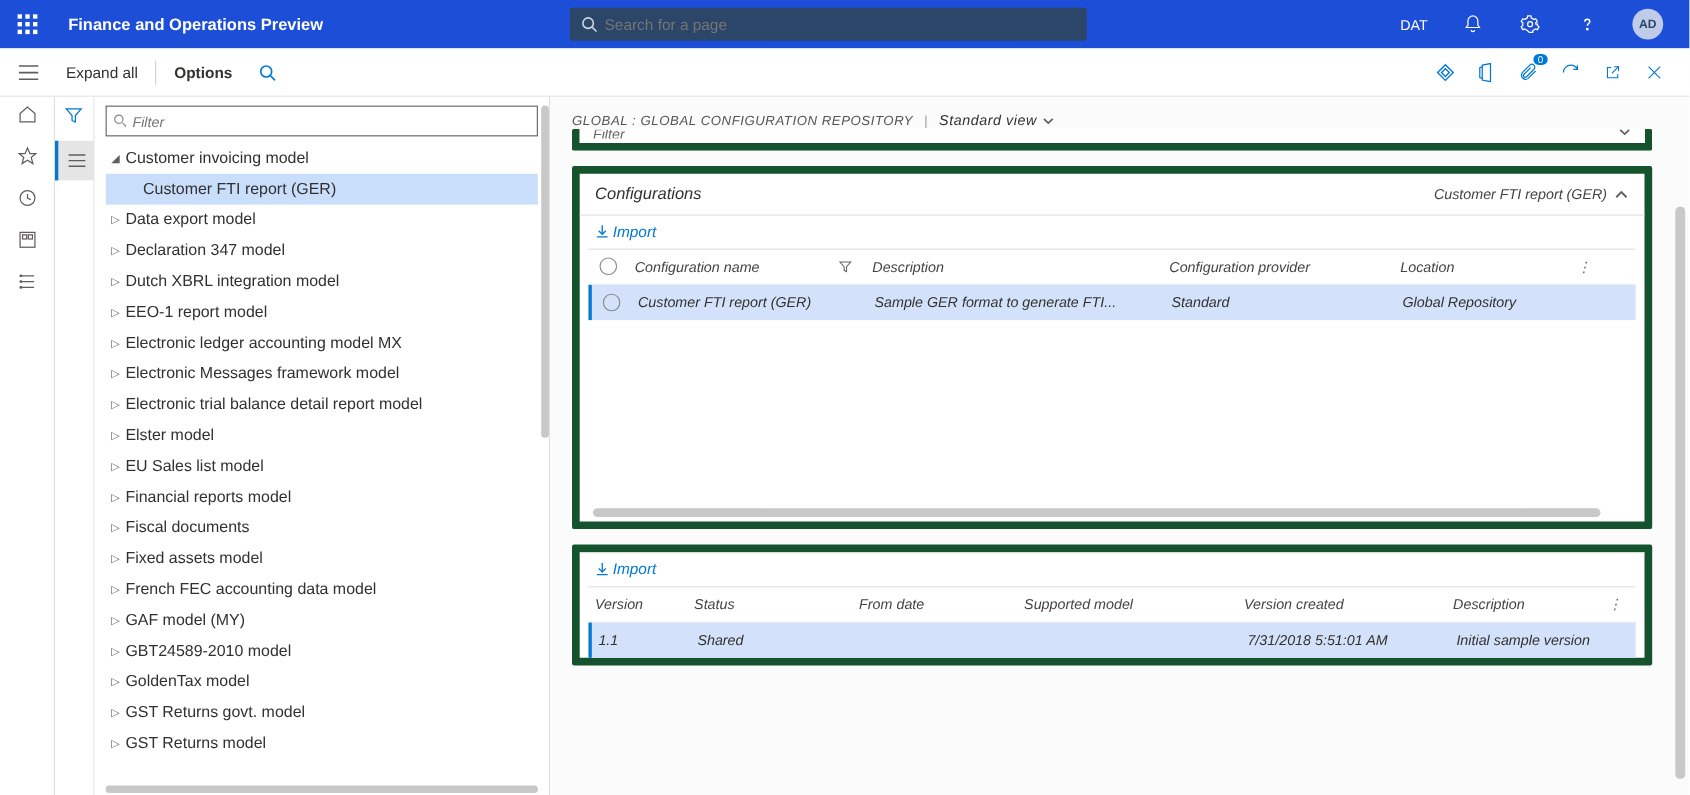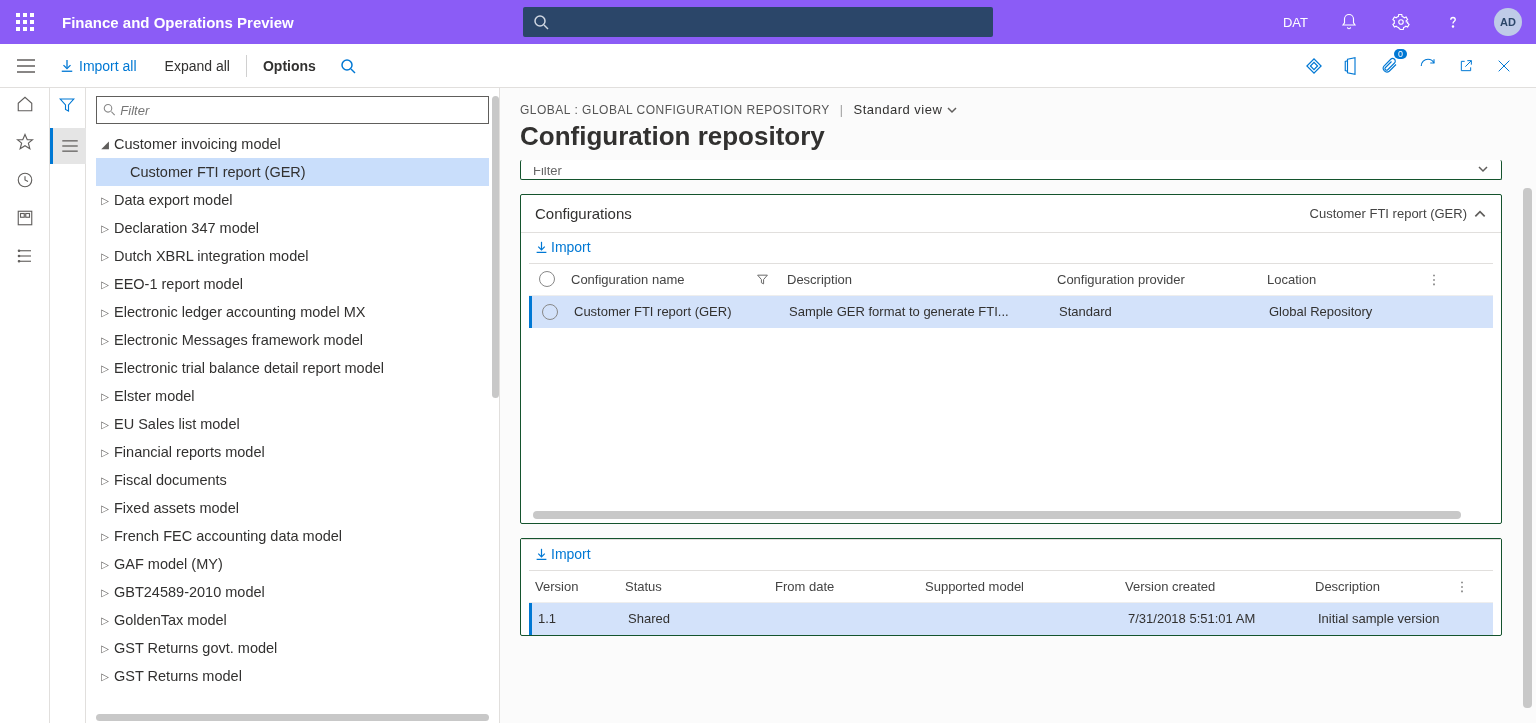--- a/index.html
+++ b/index.html
@@ -1,27 +1,27 @@
 <!DOCTYPE html>
 <html><head>
 <meta charset="utf-8">
 <style>
 * { box-sizing: border-box; margin: 0; padding: 0; }
 body { font-family: "Segoe UI", Arial, sans-serif; font-size: 13px; color: #323130; overflow: hidden; width: 1536px; height: 723px; }
 
 
-.topbar { background: #8b5cf6; height: 44px; display: flex; align-items: center; color: #fff; }
+.topbar { background: #1d4ed8; height: 44px; display: flex; align-items: center; color: #fff; }
 .waffle { width: 50px; height: 44px; display: flex; align-items: center; justify-content: center; cursor: pointer; }
 .waffle-grid { display: grid; grid-template-columns: repeat(3,4px); grid-gap: 3px; }
 .waffle-grid div { width:4px; height:4px; background:#fff; }
 .app-title { font-size: 15px; font-weight: 600; padding-left: 12px; }
 .topbar-search { margin-left: auto; margin-right: auto; position: relative; left: -30px; }
 .topbar-search-box { background: #2b4669; width: 470px; height: 30px; border-radius: 2px; display: flex; align-items: center; padding: 0 10px; color: #d0d7e2; }
 .topbar-search-box input { background: transparent; border: none; outline: none; color: #d0d7e2; font-size: 14px; width: 100%; margin-left: 6px; }
-.topbar-right { display: flex; align-items: center; gap: 30px; padding-right: 14px; }
+.topbar-right { display: flex; align-items: center; gap: 30px; padding-right: 24px; }
 .topbar-icon { width: 22px; height: 22px; display: flex; align-items: center; justify-content: center; color: #fff; cursor: pointer; }
 .avatar { width: 28px; height: 28px; border-radius: 50%; background: #bfcbe8; color: #2b4669; font-size: 11px; font-weight: 600; display:flex; align-items:center; justify-content:center; }
 
 
 .toolbar { height: 44px; border-bottom: 1px solid #e1dfdd; display: flex; align-items: center; padding: 0 6px; background:#fff; }
 .hamburger { width: 40px; display:flex; align-items:center; justify-content:center; cursor:pointer; color:#605e5c; }
 .toolbar-btn { padding: 0 14px; height: 44px; display:flex; align-items:center; font-size:14px; color:#323130; cursor:pointer; }
 .toolbar-btn.import-all { color:#0078d4; }
 .toolbar-btn.import-all svg { margin-right: 5px; }
 .toolbar-sep { width:1px; height:22px; background:#d0d0d0; margin: 0 2px; }
@@ -44,28 +44,28 @@
 .tree-node { display:flex; align-items:center; height:28px; font-size:14.5px; padding-left: 0; cursor:pointer; }
 .tree-node.level0 { padding-left: 0; font-weight:400; }
 .tree-node.level1 { padding-left: 20px; }
 .tree-node.level1.selected { background:#c9defb; }
 .tree-node .twisty { width:18px; color:#605e5c; font-size:10px; text-align:center; }
 .tree-node .label { white-space:nowrap; overflow:hidden; text-overflow:ellipsis; }
 .treepane::-webkit-scrollbar, .tree::-webkit-scrollbar { width:8px; }
 .vscrollbar { position:absolute; right:0; top:8px; width:7px; height:302px; background:#c8c8c8; border-radius:4px; }
 .hscrollbar { position:absolute; bottom:2px; left:10px; right:10px; height:7px; background:#c8c8c8; border-radius:4px; }
 
-.content { flex:1; background:#fbfbfb; padding: 14px 2px 0 20px; overflow:hidden; display:flex; flex-direction:column; }
+.content { flex:1; background:#fbfbfb; padding: 14px 2px 0 20px; overflow:hidden; display:flex; flex-direction:column;font-style:italic; }
 .breadcrumb { font-size:12px; color:#555; letter-spacing: 0.5px; display:flex; align-items:center; gap:10px; }
 .breadcrumb .sep { color:#999; }
 .stdview { color:#323130; font-size:13px; display:flex; align-items:center; gap:4px; cursor:pointer; }
 .page-title { font-size:26px; font-weight:600; margin-top:4px; margin-bottom:8px; }
 
 .panel-outer { margin-right: 32px; }
-.panel { background:#fff; border:1px solid #14532d; border-radius:2px; margin-bottom:14px; }
+.panel { background:#fff; border:7px solid #14532d; border-radius:2px; margin-bottom:14px; }
 .panel.filter-cut { height:20px; border-top:none; display:flex; align-items:flex-end; justify-content:space-between; padding:0 12px 4px 12px; color:#666; }
 .panel.filter-cut .flabel { font-size:13px; line-height:8px; overflow:hidden; height:8px;}
 .panel-header { display:flex; align-items:center; justify-content:space-between; padding: 10px 14px; font-size:15px; }
 .panel-header .htitle { font-weight:400; font-size:15px; }
 .panel-header .hright { font-size:13px; color:#444; display:flex; align-items:center; gap:6px; }
 .panel-header .chev { color:#605e5c; cursor:pointer; }
 .panel-toolbar { border-top:1px solid #e1dfdd; padding:6px 14px; }
 .import-link { color:#0078d4; font-size:14px; display:inline-flex; align-items:center; gap:3px; cursor:pointer; }
 
 .grid { border-top:1px solid #e1dfdd; margin: 0 8px 8px 8px; position:relative; }
@@ -114,20 +114,21 @@
         <div></div>
     </div>
   </div>
   <div class="app-title">Finance and Operations Preview</div>
   <div class="topbar-search">
     <div class="topbar-search-box">
       <svg width="16" height="16" viewBox="0 0 16 16" fill="none" stroke="#d0d7e2" stroke-width="1.5">
           <circle cx="7" cy="7" r="5"></circle>
           <line x1="11" y1="11" x2="15" y2="15"></line>
         </svg>
+      <input placeholder="Search for a page" style="">
     </div>
   </div>
   <div class="topbar-right">
     <span style="font-size:13px;">DAT</span>
     <span class="topbar-icon">
       <svg width="18" height="18" viewBox="0 0 24 24" fill="none" stroke="#fff" stroke-width="1.5">
           <path d="M6 8a6 6 0 0112 0v5l2 3H4l2-3V8z"></path>
           <path d="M10 19a2 2 0 004 0"></path>
         </svg>
     </span>
@@ -147,28 +148,20 @@
   </div>
 </div>
 
 <div class="toolbar">
   <div class="hamburger">
     <svg width="18" height="14" viewBox="0 0 18 14" stroke="#605e5c" stroke-width="1.5">
         <line x1="0" y1="1" x2="18" y2="1"></line>
         <line x1="0" y1="7" x2="18" y2="7"></line>
         <line x1="0" y1="13" x2="18" y2="13"></line>
       </svg>
-  </div>
-  <div class="toolbar-btn import-all">
-    <svg width="14" height="14" viewBox="0 0 16 16" fill="none" stroke="#0078d4" stroke-width="1.5">
-        <line x1="8" y1="1" x2="8" y2="10"></line>
-        <polyline points="4,7 8,11 12,7"></polyline>
-        <line x1="2" y1="14" x2="14" y2="14"></line>
-      </svg>
-    <span>Import all</span>
   </div>
   <div class="toolbar-btn">Expand all</div>
   <div class="toolbar-sep"></div>
   <div class="toolbar-btn" style="font-weight:600">Options</div>
   <div class="toolbar-btn" style="padding:0 10px">
     <svg width="16" height="16" viewBox="0 0 16 16" fill="none" stroke="#0078d4" stroke-width="1.5">
         <circle cx="7" cy="7" r="5"></circle>
         <line x1="11" y1="11" x2="15" y2="15"></line>
       </svg>
   </div>
@@ -365,21 +358,20 @@
     <div class="breadcrumb">
       <span>GLOBAL : GLOBAL CONFIGURATION REPOSITORY</span>
       <span class="sep">|</span>
       <span class="stdview">
         <span>Standard view</span>
         <svg width="12" height="12" viewBox="0 0 12 12" fill="none" stroke="#605e5c" stroke-width="1.5">
             <polyline points="2 4 6 8 10 4"></polyline>
           </svg>
       </span>
     </div>
-    <div class="page-title">Configuration repository</div>
 
     <div class="panel-outer">
 
       <div class="panel filter-cut">
         <span class="flabel">Filter</span>
         <svg width="12" height="12" viewBox="0 0 12 12" fill="none" stroke="#605e5c" stroke-width="1.5">
             <polyline points="2 4 6 8 10 4"></polyline>
           </svg>
       </div>
 

